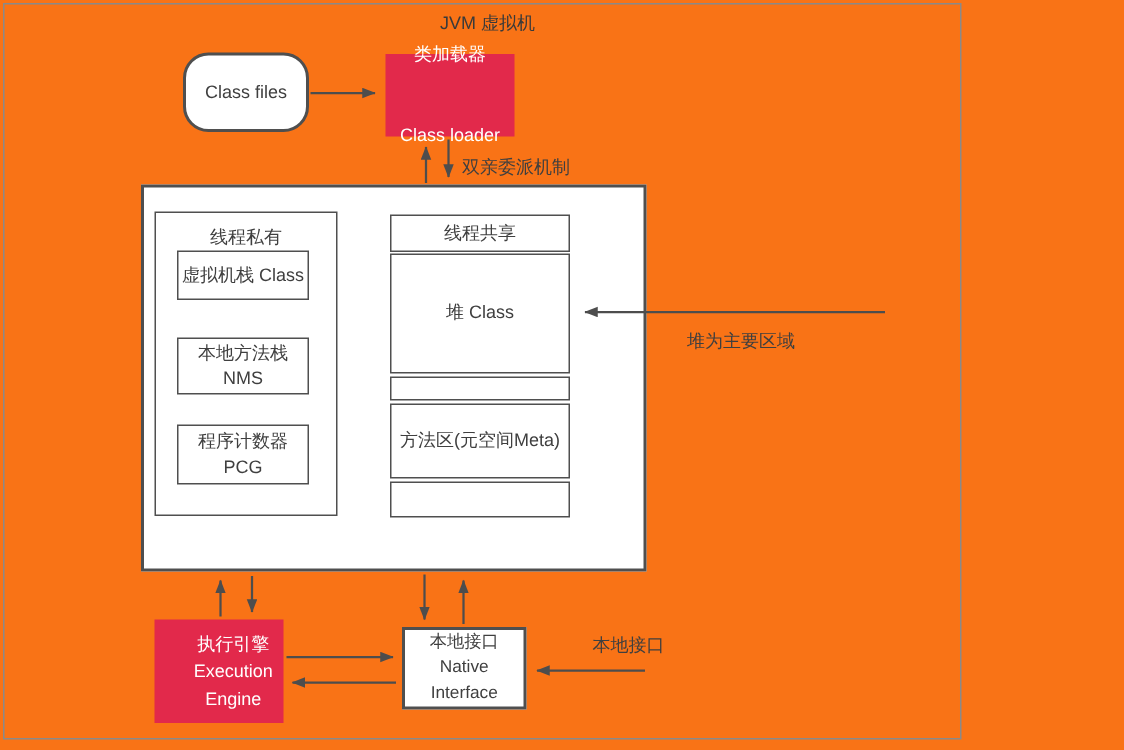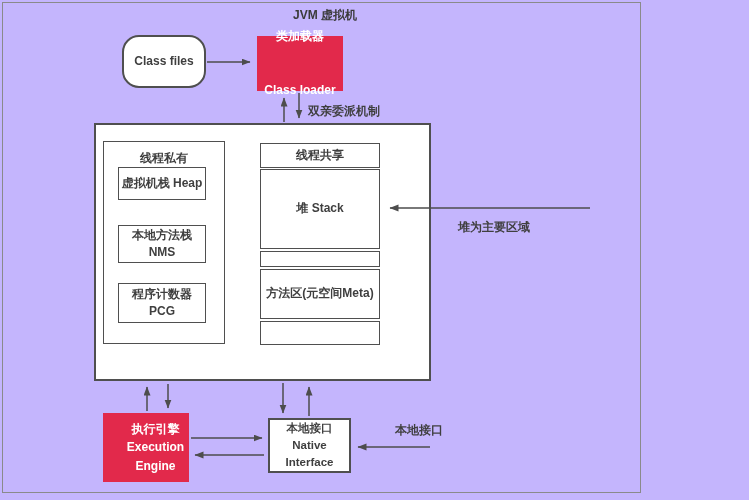--- a/index.html
+++ b/index.html
@@ -1,26 +1,25 @@
 <!DOCTYPE html>
 <html><head>
 <meta charset="utf-8">
 <style>
   * { margin: 0; padding: 0; box-sizing: border-box; }
   html, body { background: #fff; }
   .canvas {
     position: relative;
     width: 749px;
     height: 500px;
-    background: #c4b5fd;
+    background: #f97316;
     font-family: "Liberation Sans", "DejaVu Sans", sans-serif;
     color: #3f3f3f;
     font-size: 12px;
     overflow: hidden;
-    font-weight: bold;
   }
   .frame {
     position: absolute;
     left: 2px; top: 2px;
     width: 639px; height: 491px;
     border: 1px solid #8a8a8a;
   }
   .page-title {
     position: absolute;
     left: 240px; top: 7px; width: 170px;
@@ -81,36 +80,36 @@
   </div>
 
   <div class="label" style="left:308px; top:103px;">双亲委派机制</div>
 
   <div class="container-box" style="left:94px; top:123px; width:337px; height:258px;"></div>
 
   <div class="container-box" style="left:103px; top:141px; width:122px; height:203px; border-width:1.5px;">
     <div class="group-header">线程私有</div>
   </div>
   <div class="box thin" style="left:118px; top:167px; width:88px; height:33px;">
-    <span>虚拟机栈 Heap</span>
+    <span>虚拟机栈 Class</span>
   </div>
   <div class="box thin" style="left:118px; top:225px; width:88px; height:38px;">
     <span>本地方法栈</span>
     <span>NMS</span>
   </div>
   <div class="box thin" style="left:118px; top:283px; width:88px; height:40px;">
     <span>程序计数器</span>
     <span>PCG</span>
   </div>
 
   <div class="box thin" style="left:260px; top:143px; width:120px; height:25px;">
     <span>线程共享</span>
   </div>
   <div class="box thin" style="left:260px; top:169px; width:120px; height:80px;">
-    <span>堆 Stack</span>
+    <span>堆 Class</span>
   </div>
   <div class="box thin" style="left:260px; top:251px; width:120px; height:16px;"></div>
   <div class="box thin" style="left:260px; top:269px; width:120px; height:50px;">
     <span>方法区(元空间Meta)</span>
   </div>
   <div class="box thin" style="left:260px; top:321px; width:120px; height:24px;"></div>
 
   <div class="label" style="left:458px; top:219px;">堆为主要区域</div>
 
   <div class="box red" style="left:103px; top:413px; width:86px; height:69px; line-height:1.55;padding-left:19px;">

